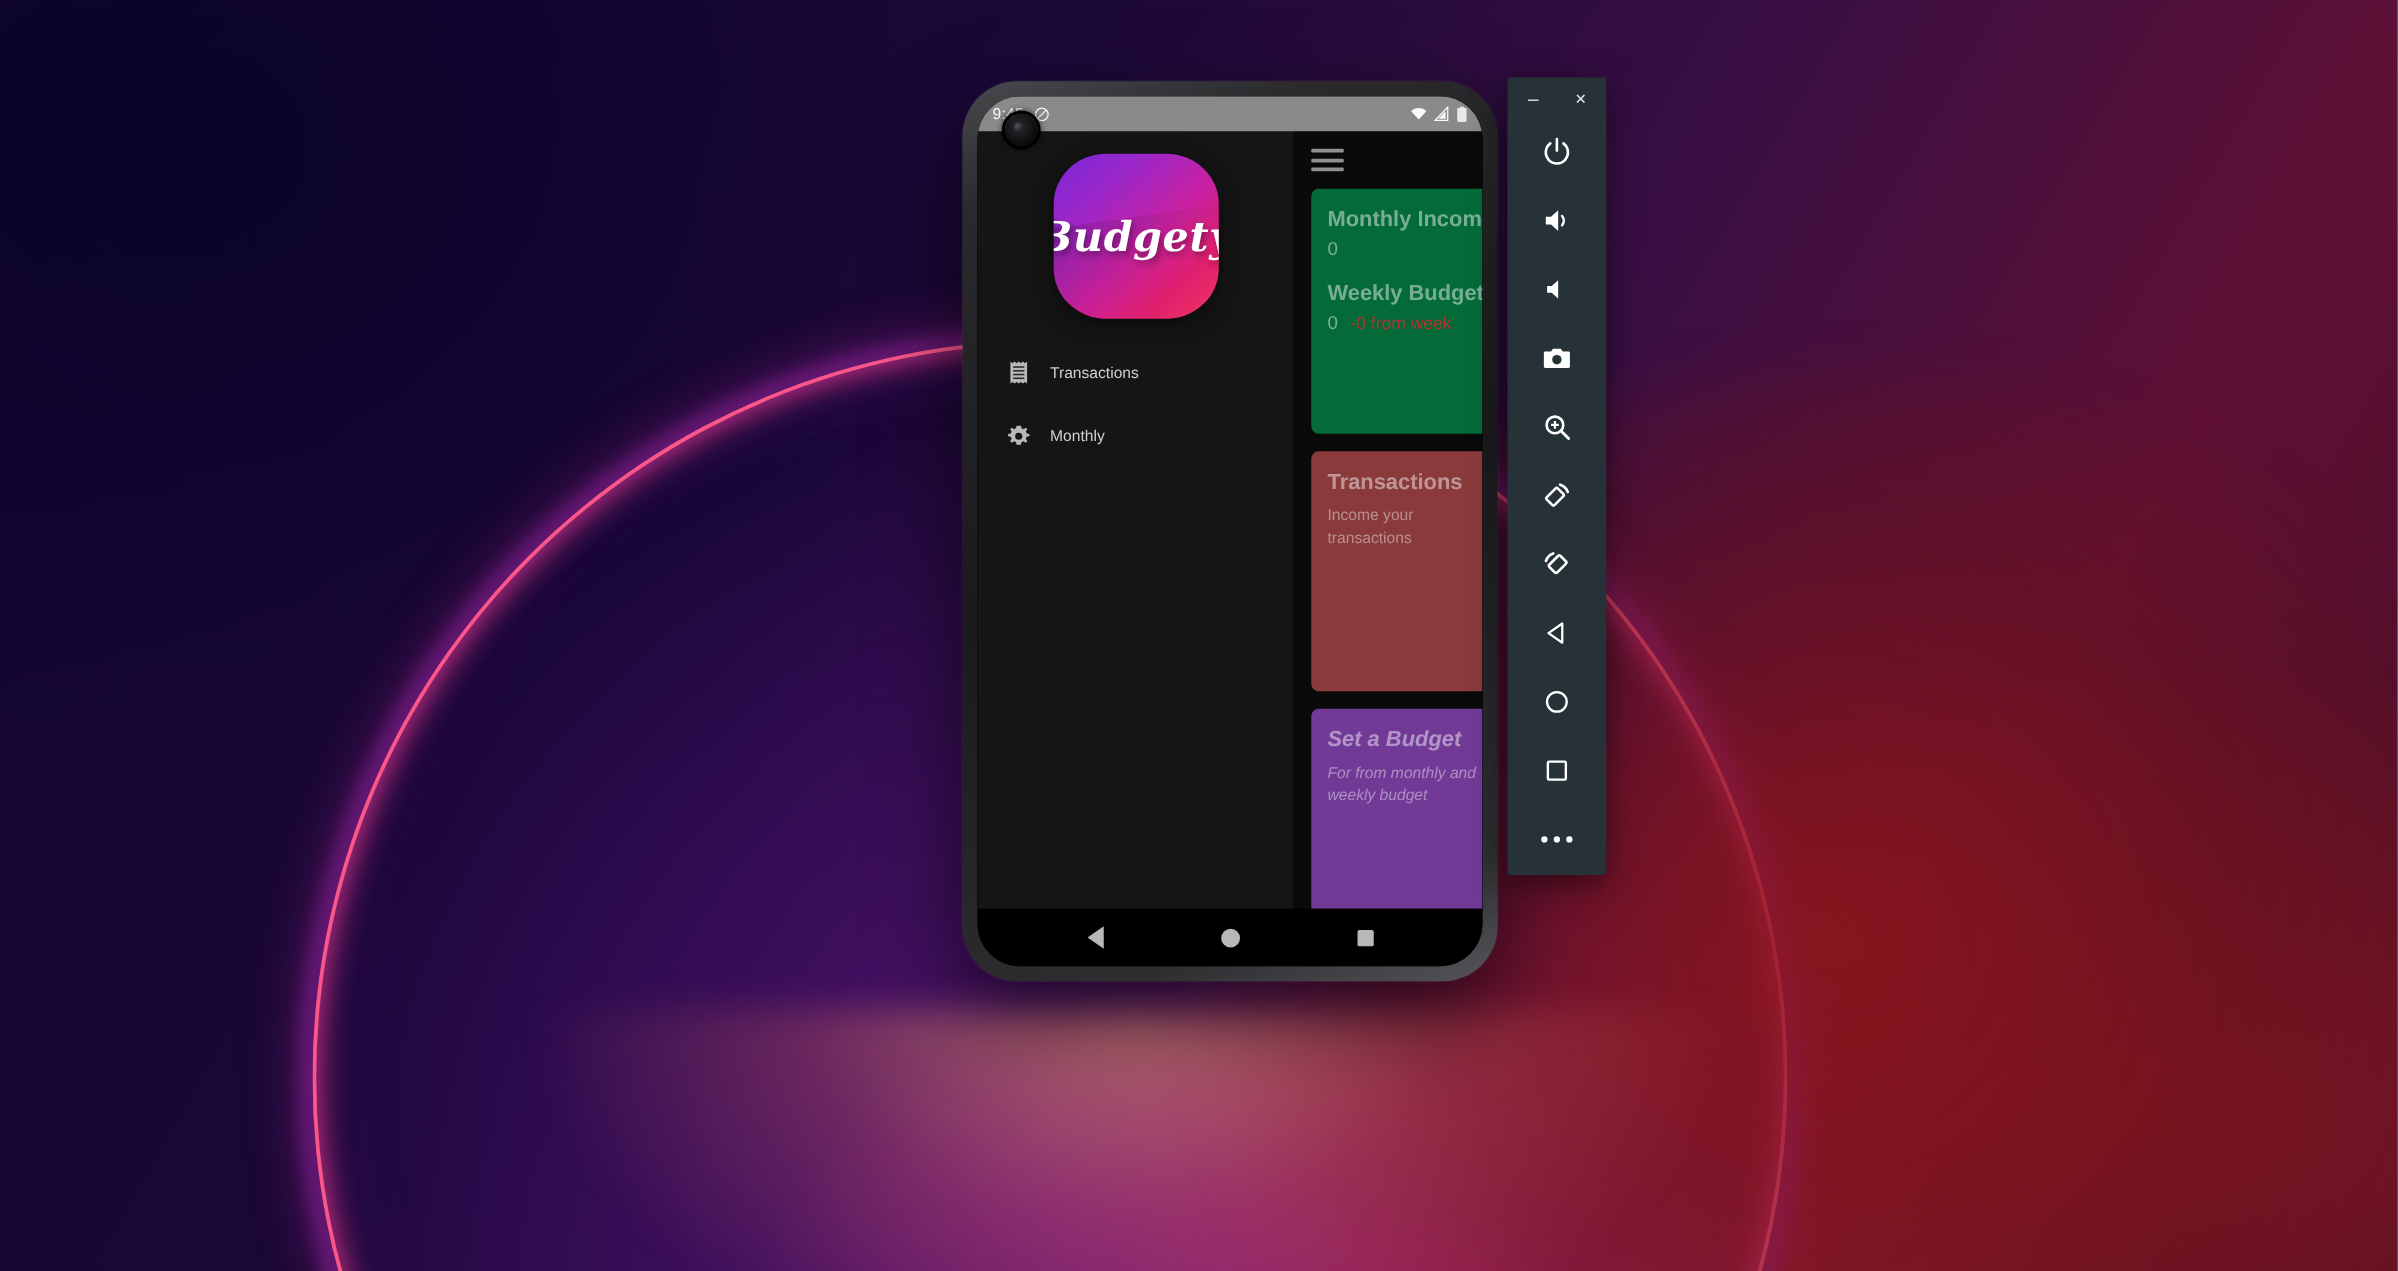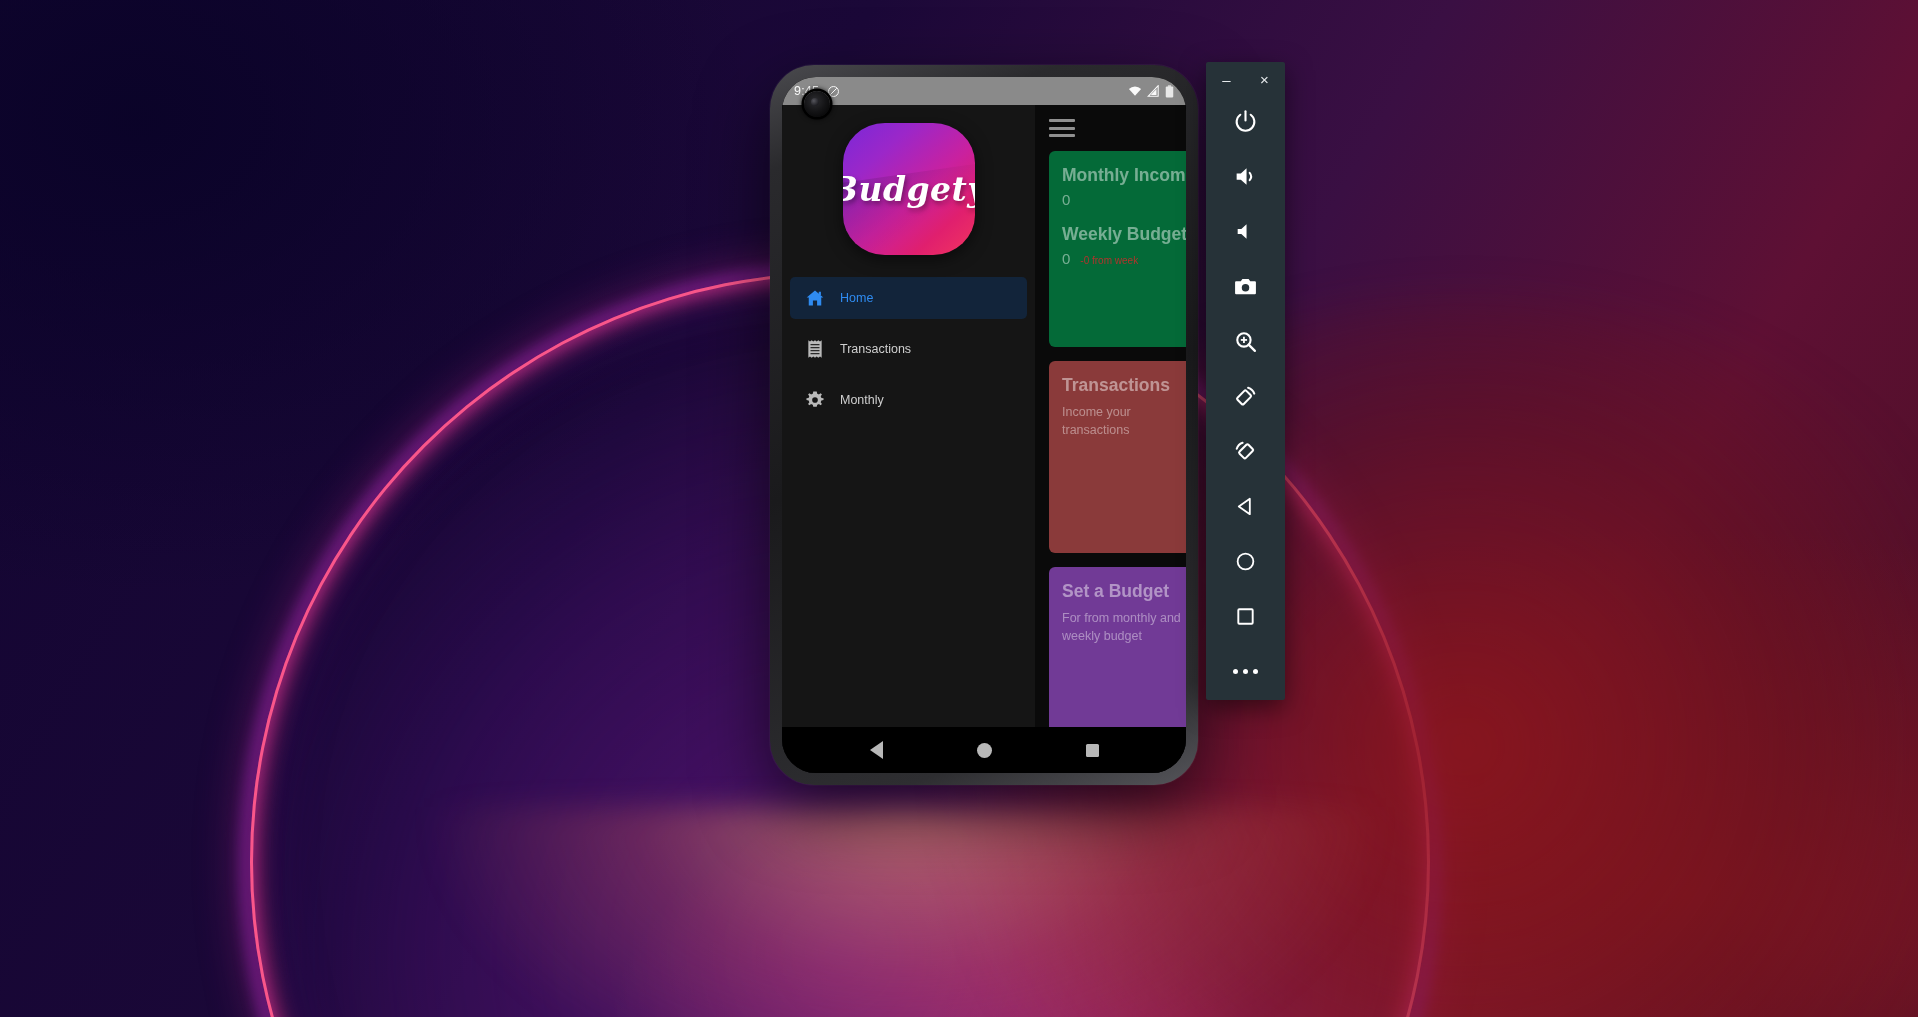--- a/index.html
+++ b/index.html
@@ -259,21 +259,21 @@
   .card {
     border-radius: 6px;
     padding: 14px 13px;
     box-sizing: border-box;
     width: 210px;
     margin-bottom: 14px;
     overflow: hidden;
   }
   .card-summary { background: #046A38; min-height: 196px; }
   .card-transactions { background: #8A3A3A; min-height: 192px; }
-  .card-budget { background: #713A96; min-height: 180px; }
+  .card-budget { background: #713A96; min-height: 180px; font-style: italic; }
 
   .card-title {
     font-size: 17.5px;
     font-weight: 700;
     color: rgba(255,255,255,0.46);
     white-space: nowrap;
     line-height: 1.25;
   }
   .card-value {
     font-size: 15px;
@@ -281,21 +281,21 @@
     line-height: 1.4;
     margin-top: 2px;
   }
   .row-value {
     display: flex;
     align-items: baseline;
     gap: 10px;
     white-space: nowrap;
   }
   .delta {
-    font-size: 10px;
+    font-size: 14px;
     color: #b2332c;
     white-space: nowrap;
   }
   .card-gap { height: 14px; }
   .card-sub {
     font-size: 12.5px;
     color: rgba(255,255,255,0.42);
     line-height: 1.45;
     margin-top: 6px;
     white-space: nowrap;
@@ -416,29 +416,20 @@
 
       <div id="app-area">
 
         <div id="drawer">
           <div id="app-logo">
             <span id="logo-text">Budgety</span>
           </div>
 
           <div id="menu-list">
 
-            <div class="menu-item active">
-              <span class="mi-icon">
-                <svg width="20" height="20" viewBox="0 0 24 24">
-                  <path d="M12 3 L22 11.5 L19.5 11.5 L19.5 21 L14.5 21 L14.5 15 L9.5 15 L9.5 21 L4.5 21 L4.5 11.5 L2 11.5 Z" fill="#2f8bf0"></path>
-                  <rect x="16.5" y="4.5" width="2.6" height="4" fill="#2f8bf0"></rect>
-                </svg>
-              </span>
-              <span class="menu-label">Home</span>
-            </div>
 
             <div class="menu-item">
               <span class="mi-icon">
                 <svg width="18" height="20" viewBox="0 0 20 24">
                   <path d="M2 1.5 L4 3 L6 1.5 L8 3 L10 1.5 L12 3 L14 1.5 L16 3 L18 1.5 L18 22.5 L16 21 L14 22.5 L12 21 L10 22.5 L8 21 L6 22.5 L4 21 L2 22.5 Z" fill="#b9b9b9"></path>
                   <rect x="4.6" y="6" width="10.8" height="1.5" fill="#2a2a2a"></rect>
                   <rect x="4.6" y="9.6" width="10.8" height="1.5" fill="#2a2a2a"></rect>
                   <rect x="4.6" y="13.2" width="10.8" height="1.5" fill="#2a2a2a"></rect>
                   <rect x="4.6" y="16.8" width="10.8" height="1.5" fill="#2a2a2a"></rect>
                 </svg>

